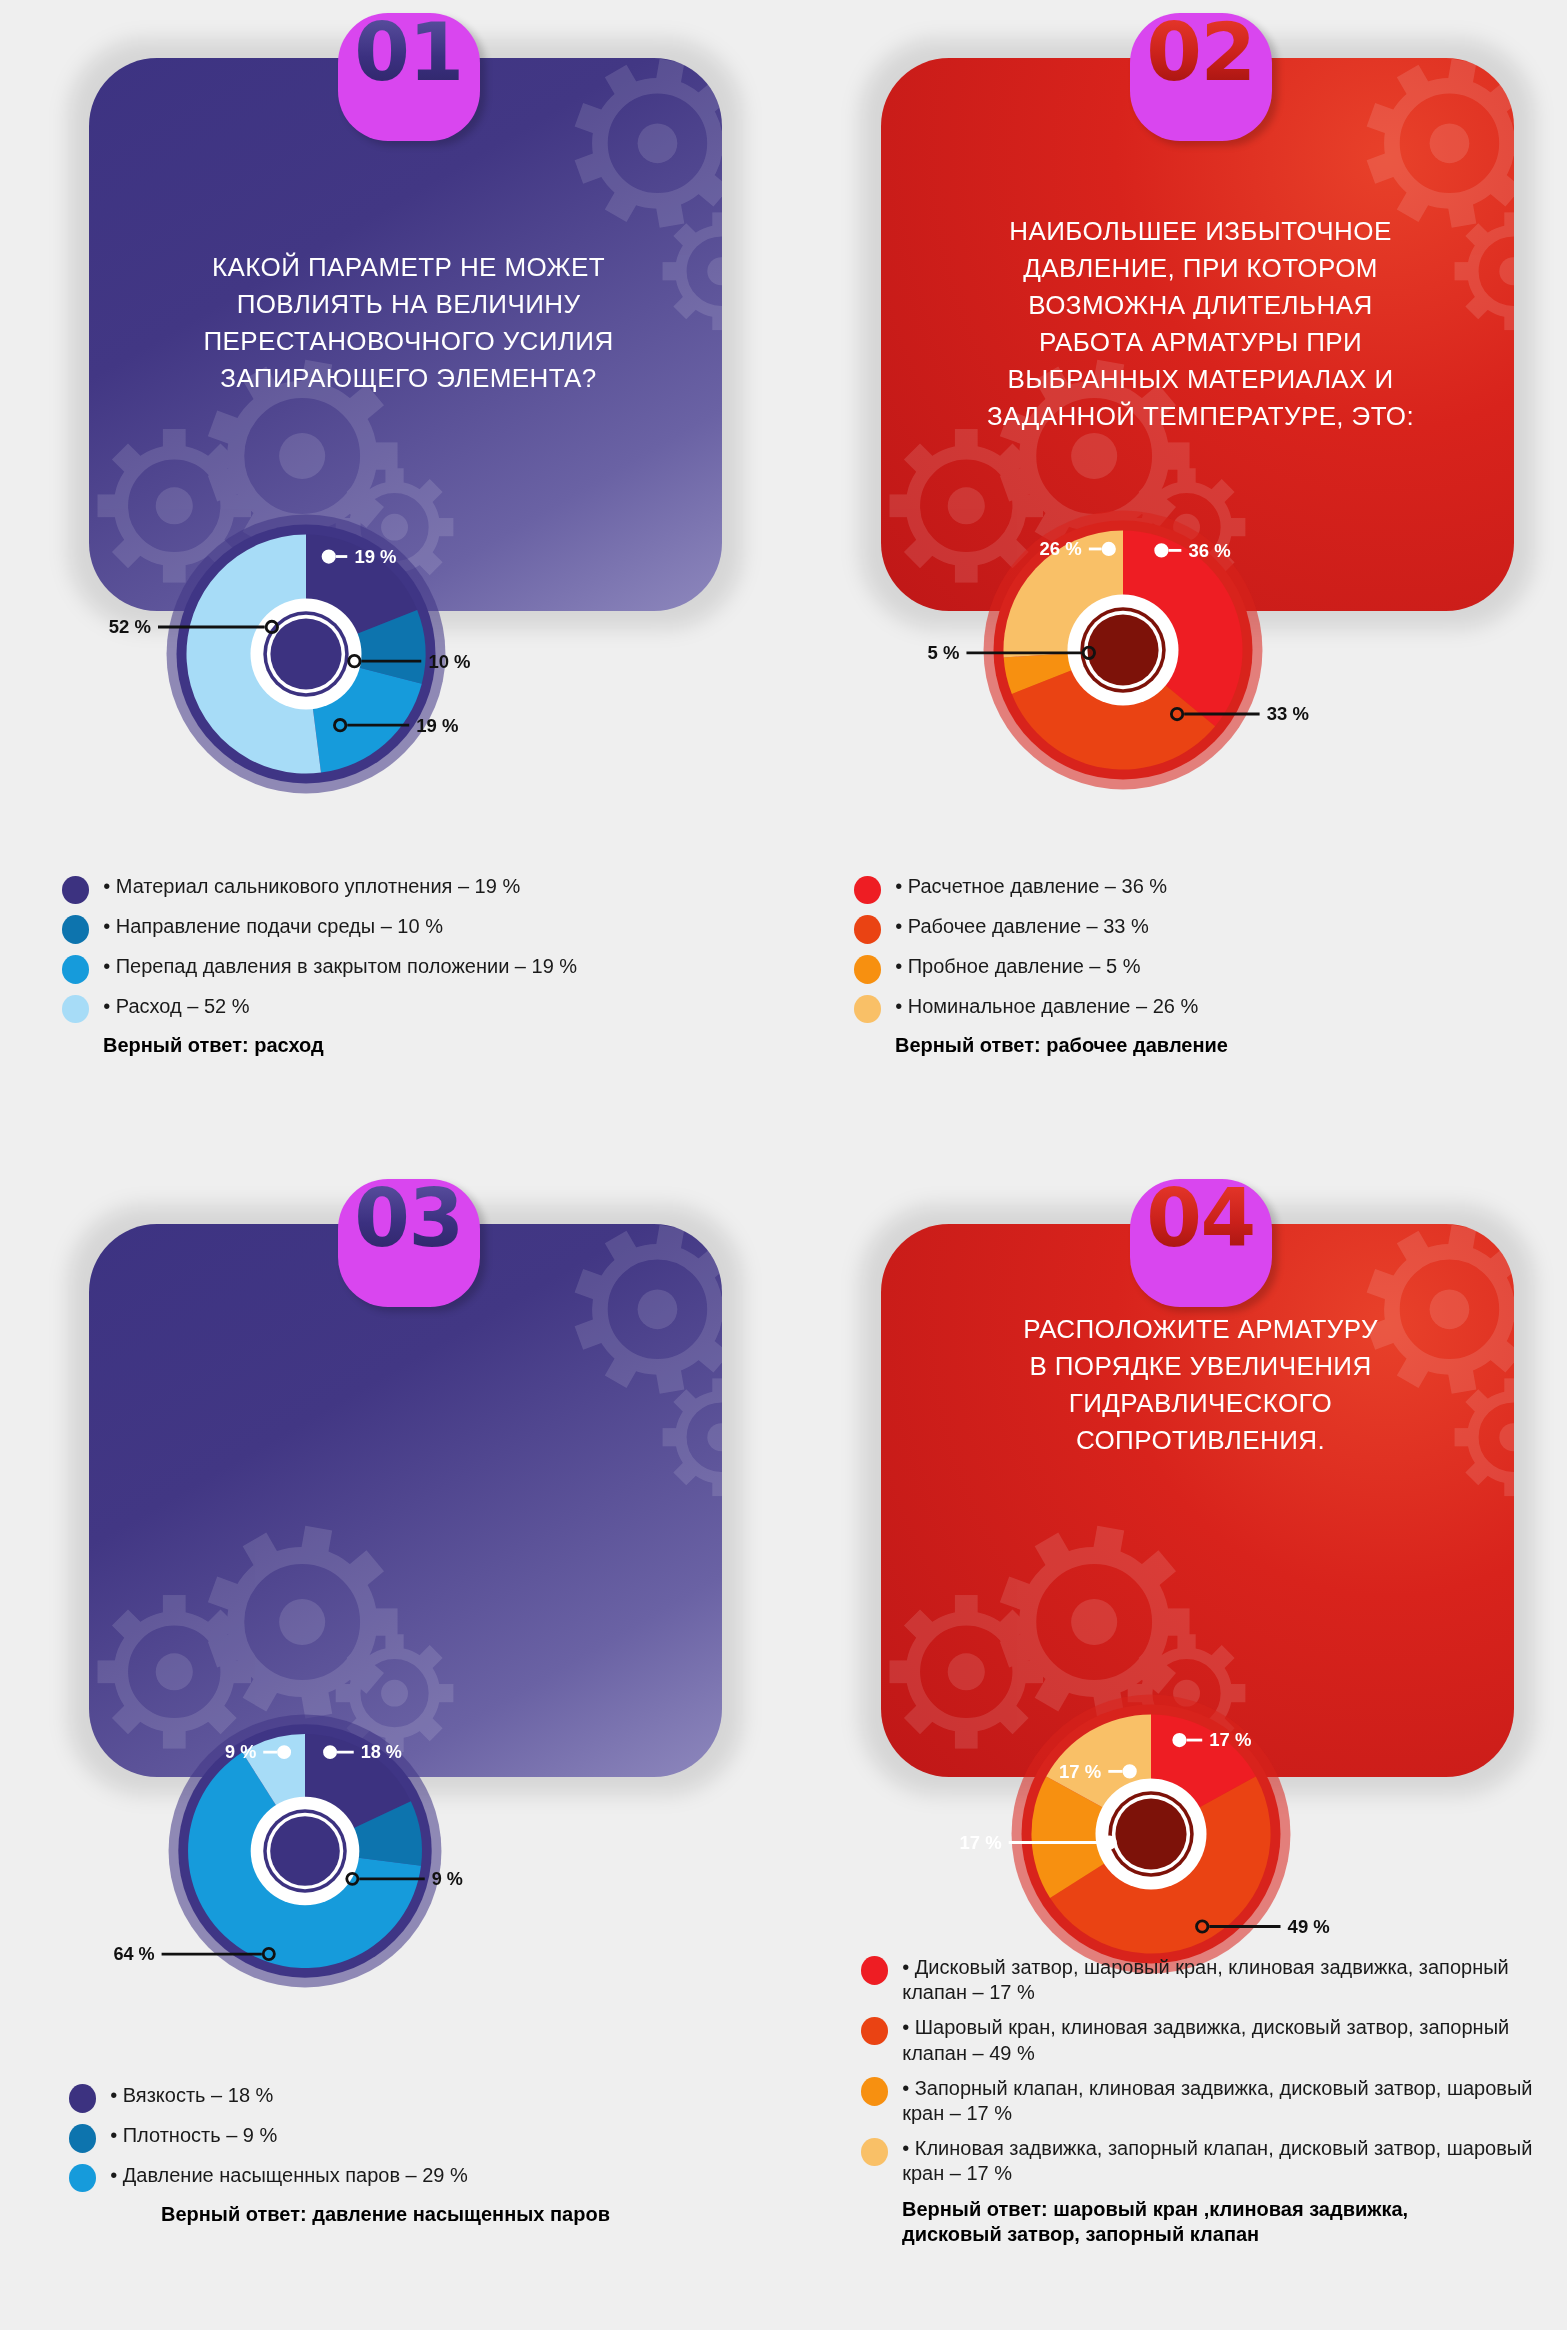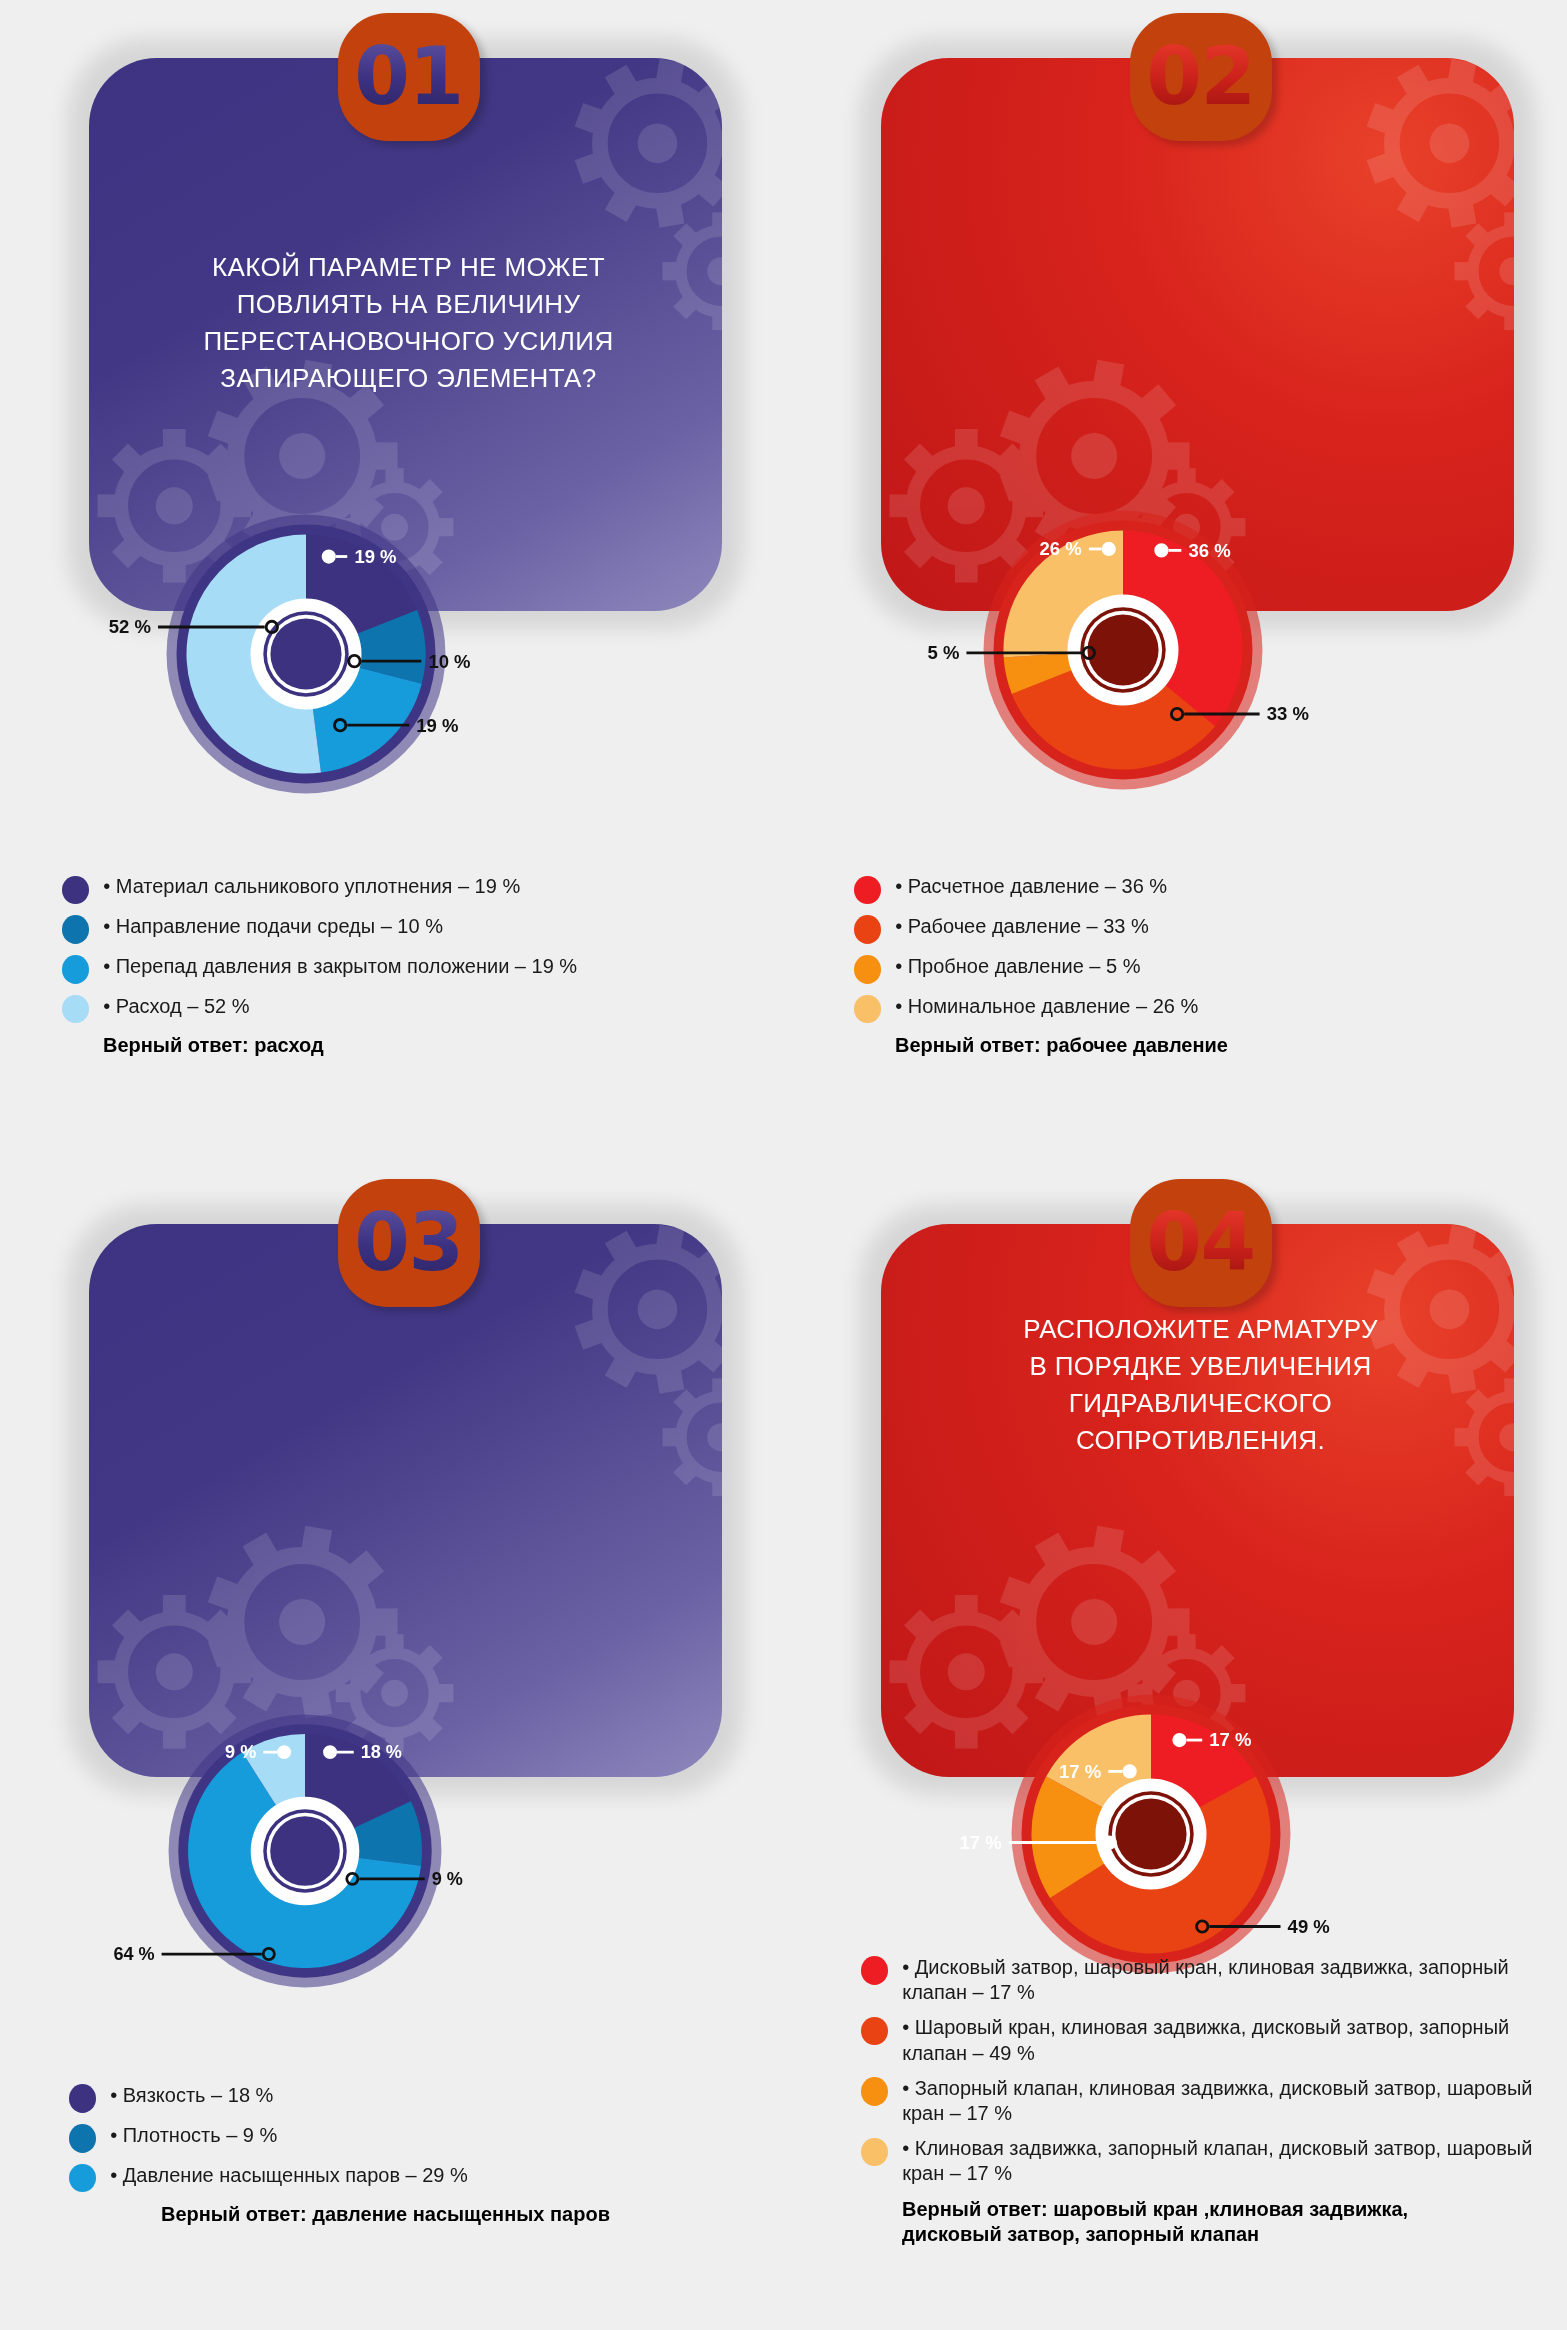--- a/index.html
+++ b/index.html
@@ -47,22 +47,22 @@
   .gears { position:absolute; inset:0; opacity:0.12; }
   .gears svg { position:absolute; }
 
   
   .badge {
     position: absolute;
     left: 50%; top: -1.4px;
     transform: translateX(-50%);
     width: 142px; height: 128px;
     border-radius: 50px;
-    background: #c2410c;
-    display: flex; align-items: center; justify-content: center;
+    background: #d946ef;
+    display: flex; align-items: flex-start; justify-content: center;
     box-shadow: 5.7px 4.3px 7.1px rgba(0,0,0,0.18);
     z-index: 5;
   }
   .badge span {
     font-size: 80px;
     font-weight: 700;
     letter-spacing: -1.4px;
     line-height: 1;
     font-family: "DejaVu Sans", sans-serif;
   }
@@ -332,20 +332,26 @@
               <rect x="877.2" y="217.2" width="25.6" height="25.6" fill="#ffffff" transform="rotate(270.0 890.0 230.0)"></rect>
               <rect x="926.7" y="237.7" width="25.6" height="25.6" fill="#ffffff" transform="rotate(315.0 939.5 250.5)"></rect>
               <circle cx="890" cy="300" r="19.8" fill="#ffffff"></circle>
             </svg>
           </div>
       </div>
     </div>
     <div class="badge red">
       <span>02</span>
     </div>
+    <div class="question">НАИБОЛЬШЕЕ ИЗБЫТОЧНОЕ
+ДАВЛЕНИЕ, ПРИ КОТОРОМ
+ВОЗМОЖНА ДЛИТЕЛЬНАЯ
+РАБОТА АРМАТУРЫ ПРИ
+ВЫБРАННЫХ МАТЕРИАЛАХ И
+ЗАДАННОЙ ТЕМПЕРАТУРЕ, ЭТО:</div>
     <div class="chart-wrap">
         <svg viewBox="-60 -10 520 420" preserveAspectRatio="xMidYMid meet">
           <circle cx="200" cy="200" r="196" fill="#d8231c" opacity="0.55"></circle>
           <circle cx="200" cy="200" r="182" fill="#d8231c"></circle>
           <path d="M 200 200 L 200.00 32.00 A 168 168 0 0 1 329.45 307.09 Z" fill="#ee1d23"></path>
           <path d="M 200 200 L 329.45 307.09 A 168 168 0 0 1 43.80 261.84 Z" fill="#ea4313"></path>
           <path d="M 200 200 L 43.80 261.84 A 168 168 0 0 1 32.33 210.55 Z" fill="#f79010"></path>
           <path d="M 200 200 L 32.33 210.55 A 168 168 0 0 1 200.00 32.00 Z" fill="#f9c067"></path>
           <circle cx="200" cy="200" r="78" fill="#ffffff"></circle>
           <circle cx="200" cy="200" r="60" fill="#7d1209"></circle>

